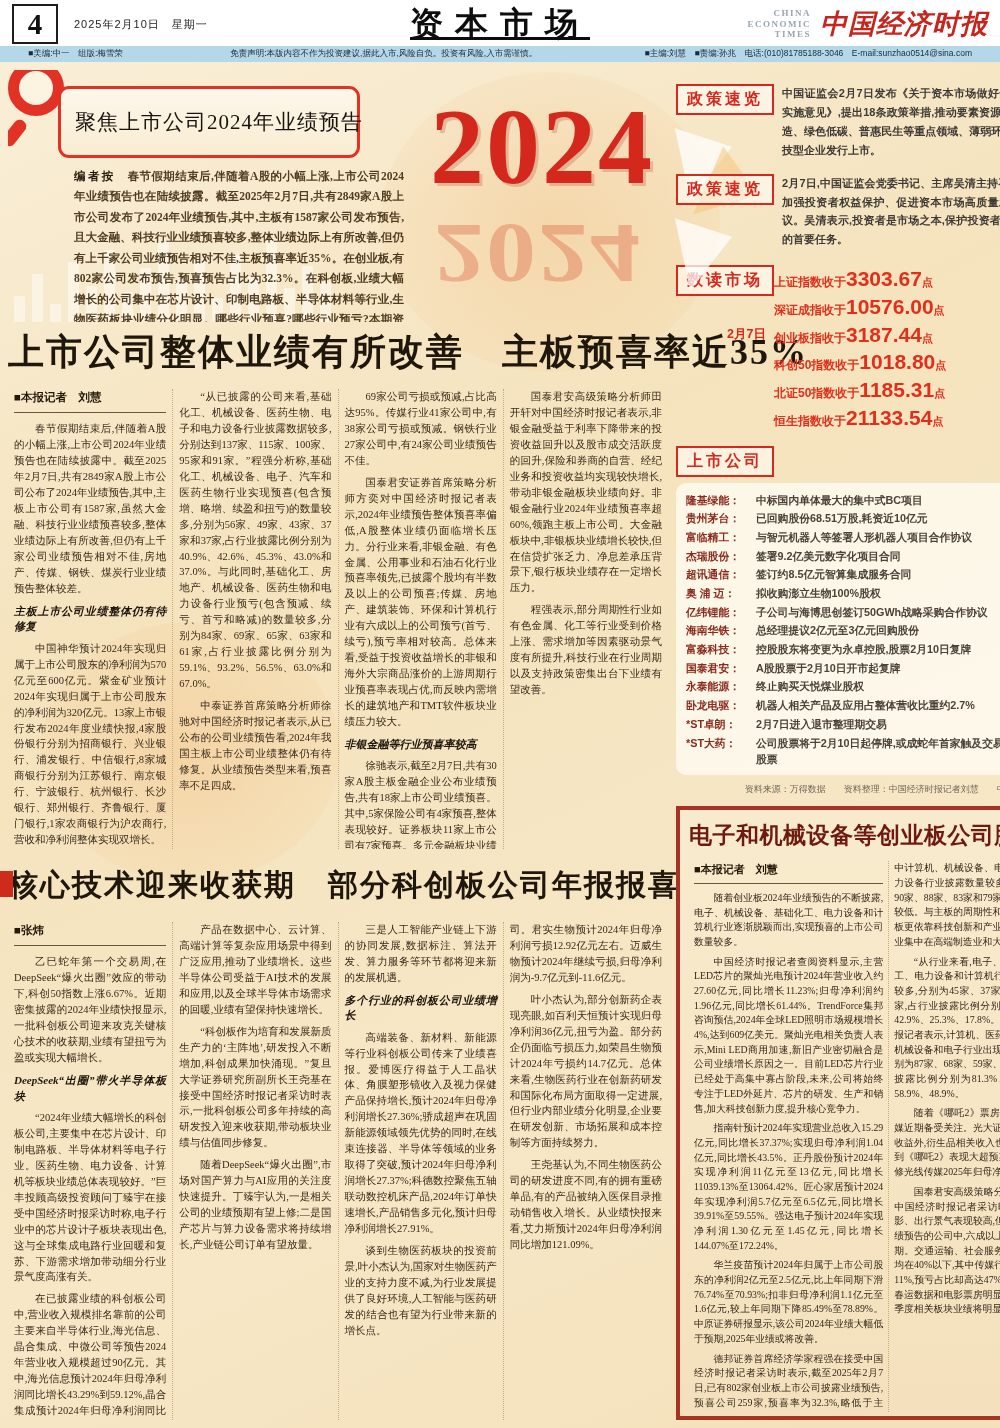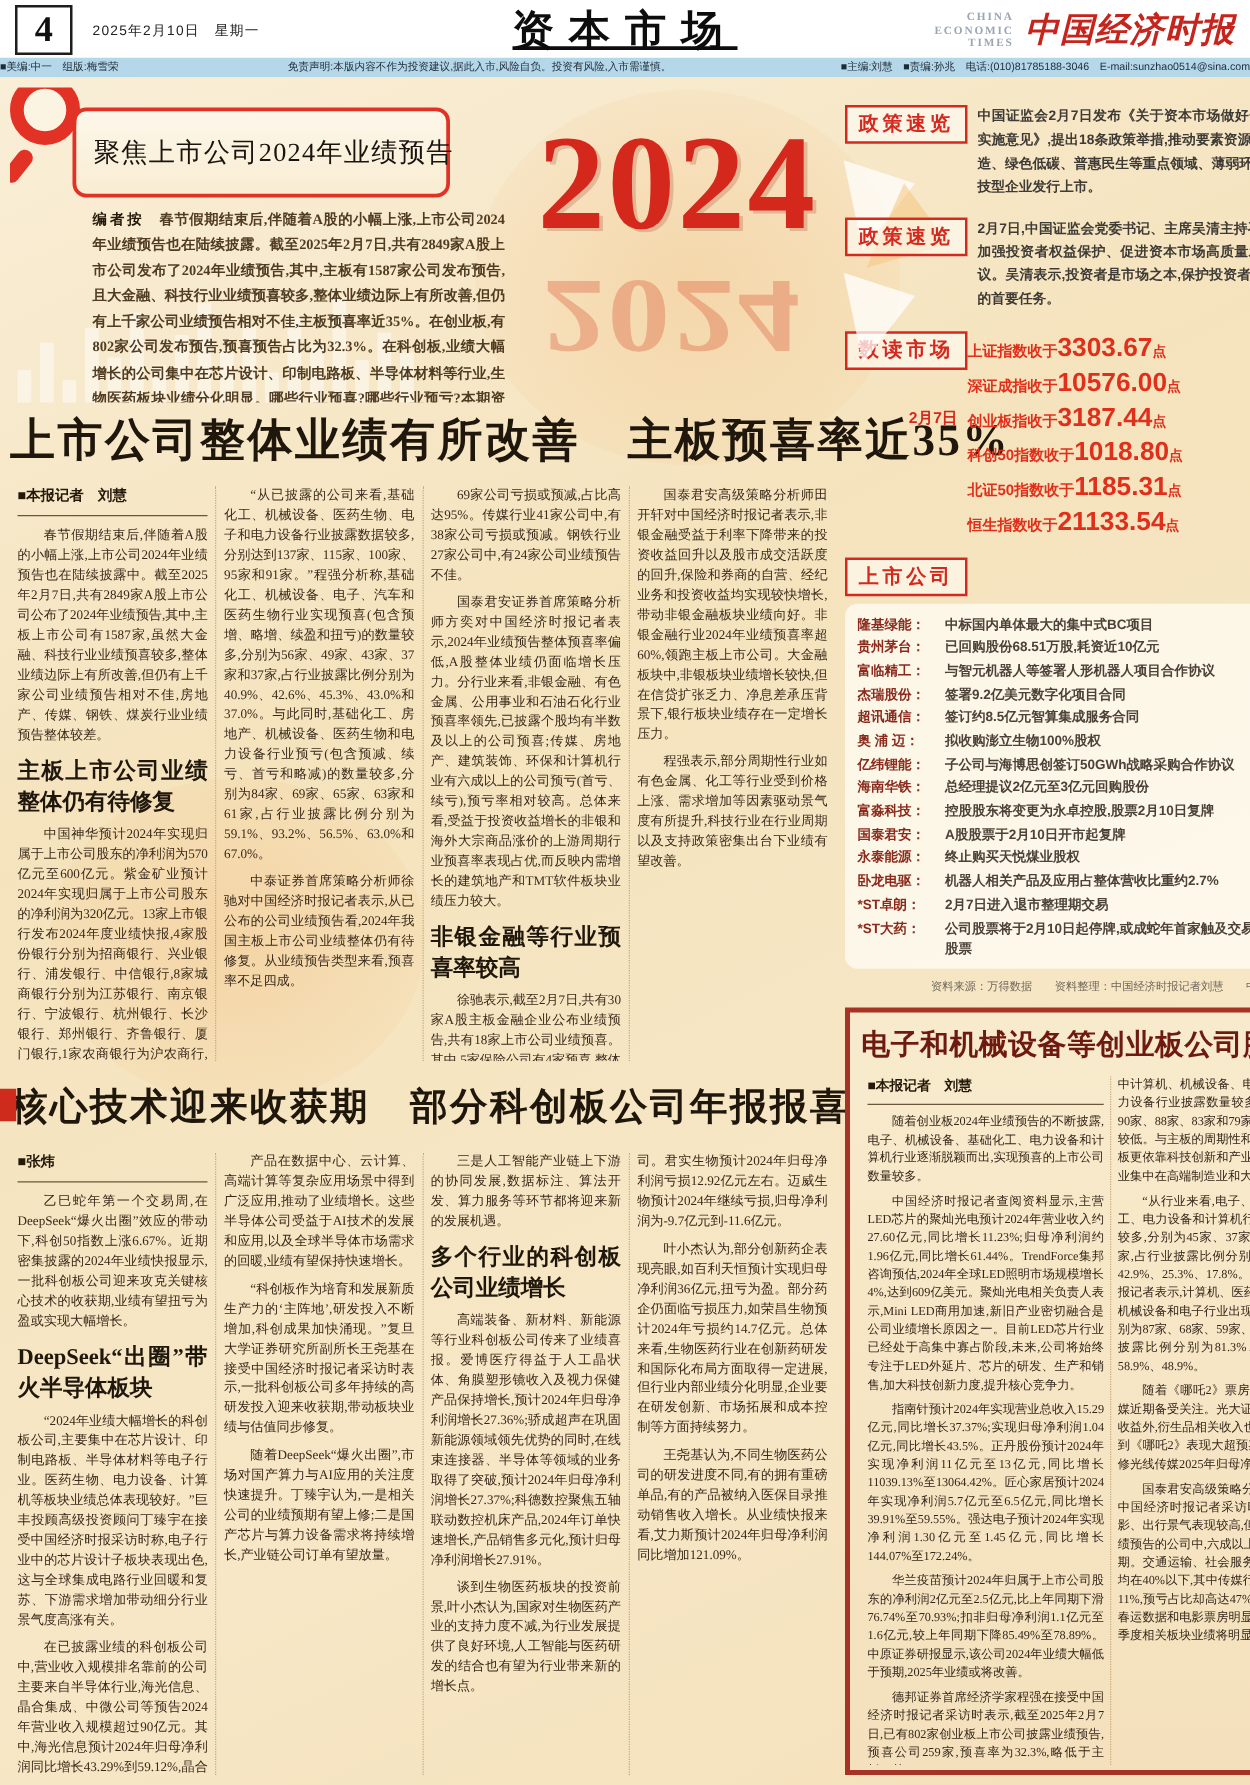--- a/index.html
+++ b/index.html
@@ -9,21 +9,21 @@
   
   .header { height:46px; display:flex; align-items:center; padding:2px 12px 0; position:relative; background:#fff; }
   .pagenum-box { width:46px; height:40px; border:2px solid #1d1d1d; display:flex; align-items:center; justify-content:center; font-size:29px; font-weight:bold; color:#111; }
   .date-line { font-size:11px; margin-left:16px; color:#222; letter-spacing:1px; font-family:"Liberation Sans",sans-serif; }
   .section-title { position:absolute; left:50%; transform:translateX(-50%); font-size:33px; font-weight:900; letter-spacing:12px; color:#0d0d0d;text-decoration:underline; }
   .masthead { margin-left:auto; display:flex; align-items:center; gap:9px; }
   .masthead-en { text-align:right; font-size:9px; color:#9aa6b2; font-weight:bold; letter-spacing:1.5px; line-height:1.15; font-family:"Liberation Serif",serif; }
   .masthead-cn { font-size:27px; color:#c5251c; font-weight:900; font-style:italic; letter-spacing:1px; }
 
   
-  .infobar { height:16px; background:#b5d7ea; display:flex; align-items:center; justify-content:space-between; font-size:8.5px; color:#1d2b36; padding:0 0; font-family:"Liberation Sans",sans-serif; white-space:nowrap; overflow:hidden; }
+  .infobar { height:16px; background:#b5d7ea; display:flex; align-items:center; justify-content:space-between; font-size:8.5px; color:#1d2b36; padding:0 28px; font-family:"Liberation Sans",sans-serif; white-space:nowrap; overflow:hidden; }
 
   
   .content { position:absolute; top:62px; left:0; right:0; bottom:0; background:linear-gradient(155deg,#f9eed7 0%,#f5e3bd 35%,#f7e7c6 70%,#f4e0ba 100%); padding:8px; display:flex; gap:8px; overflow:hidden; }
   .orange-blob { position:absolute; border-radius:50%; background:radial-gradient(rgba(238,150,60,0.20), rgba(238,150,60,0)); pointer-events:none; }
 
   .left-col { width:660px; display:flex; flex-direction:column; position:relative; }
   .right-col { flex:1; display:flex; flex-direction:column; position:relative; }
 
   
   .feature { position:relative; height:252px; overflow:hidden; flex:none; }
@@ -42,21 +42,21 @@
   .headline1 { flex:none; text-align:center; font-size:36px; font-weight:900; color:#1f160c; letter-spacing:2px; margin:6px 0 4px; white-space:nowrap; }
   .headline2 { flex:none; text-align:center; font-size:30px; font-weight:900; color:#1f160c; letter-spacing:2px; margin:16px 0 8px; white-space:nowrap; position:relative; }
   .section-marker { position:absolute; left:-8px; top:6px; width:13px; height:26px; background:#cf2b1d; }
   .cols4 { display:flex; margin-top:8px; overflow:hidden; }
   .cols4.first { height:460px; flex:none; }
   .cols4.second { flex:1; }
   .col { flex:1; font-size:10.5px; line-height:1.52; color:#38291a; text-align:justify; overflow:hidden; padding:0 6px; }
   .col + .col { border-left:1px dotted #c8a97c; }
   .col p { margin:0 0 6px; text-indent:2em; }
   .byline { font-weight:bold; font-size:11.5px; color:#241809; border-bottom:1.5px solid #6b563b; padding-bottom:6px; margin-bottom:8px; font-family:"Liberation Sans",sans-serif; }
-  .subhead { font-weight:900; font-size:18px; color:#1f160c; margin:7px 0 6px; line-height:1.4; }
+  .subhead { font-weight:900; font-size:11px; color:#1f160c; margin:7px 0 6px; line-height:1.4;font-style:italic; }
 
   
   .tag { display:inline-block; border:2.5px solid #d5281e; color:#d5281e; font-weight:700; font-size:16px; padding:3px 9px; background:rgba(255,253,246,0.6); letter-spacing:3px; white-space:nowrap; font-family:"Liberation Sans",sans-serif; }
   .policy { display:flex; gap:10px; margin:14px 0 0; position:relative; }
   .policy .origami { position:absolute; left:6px; top:38px; width:0; height:0; border-left:52px solid rgba(255,255,255,0.75); border-top:30px solid transparent; border-bottom:44px solid transparent; transform:rotate(-12deg); }
   .policy .origami.two { left:30px; top:70px; border-left-color:rgba(245,196,128,0.55); transform:rotate(24deg); }
   .policy-text { flex:1; font-size:11px; line-height:1.72; color:#3e3a35; font-family:"Liberation Sans",sans-serif; text-align:justify; font-weight:600; position:relative; }
   .policy-tag-wrap { width:96px; flex:none; position:relative; }
 
   .market { display:flex; gap:4px; margin:16px 0 0; }

